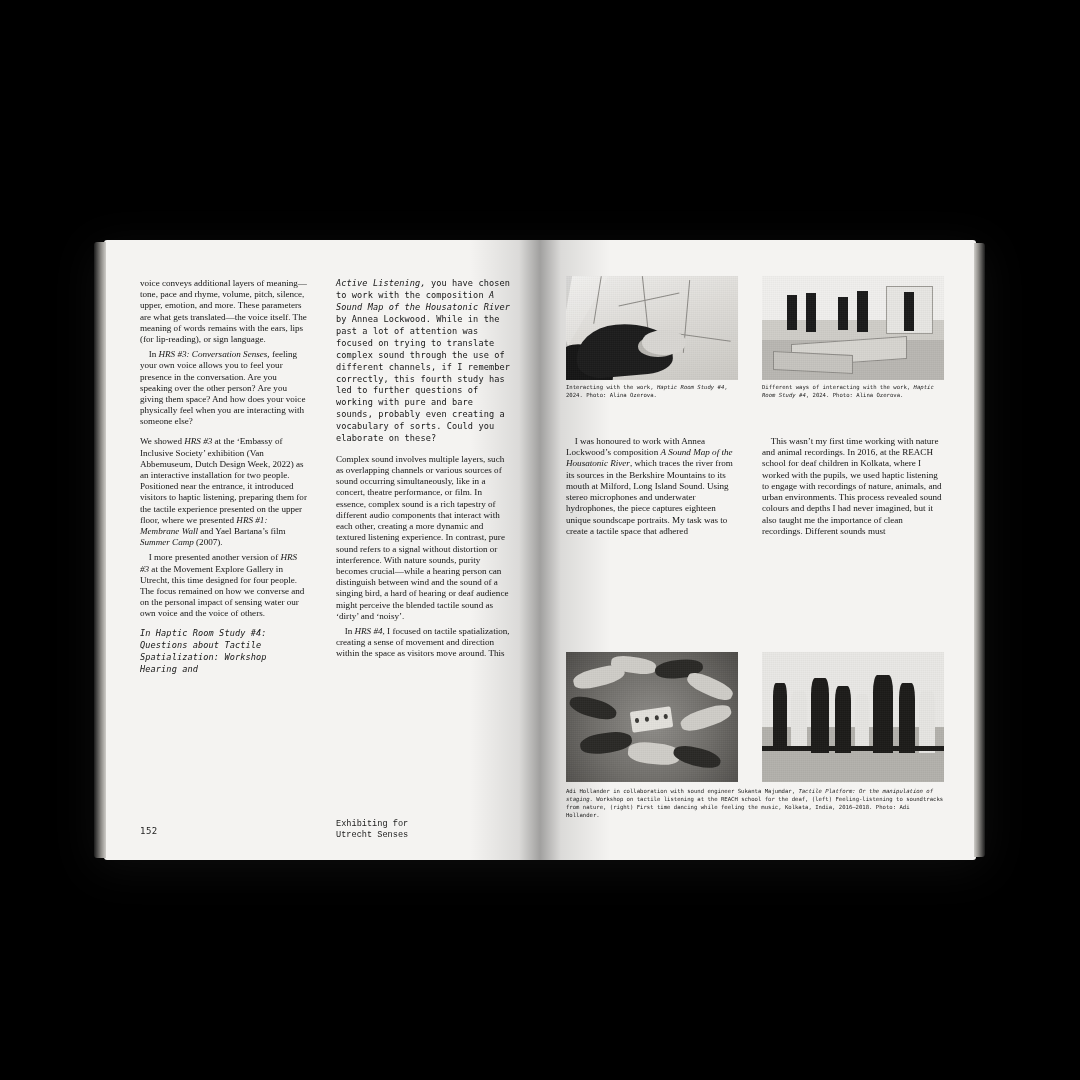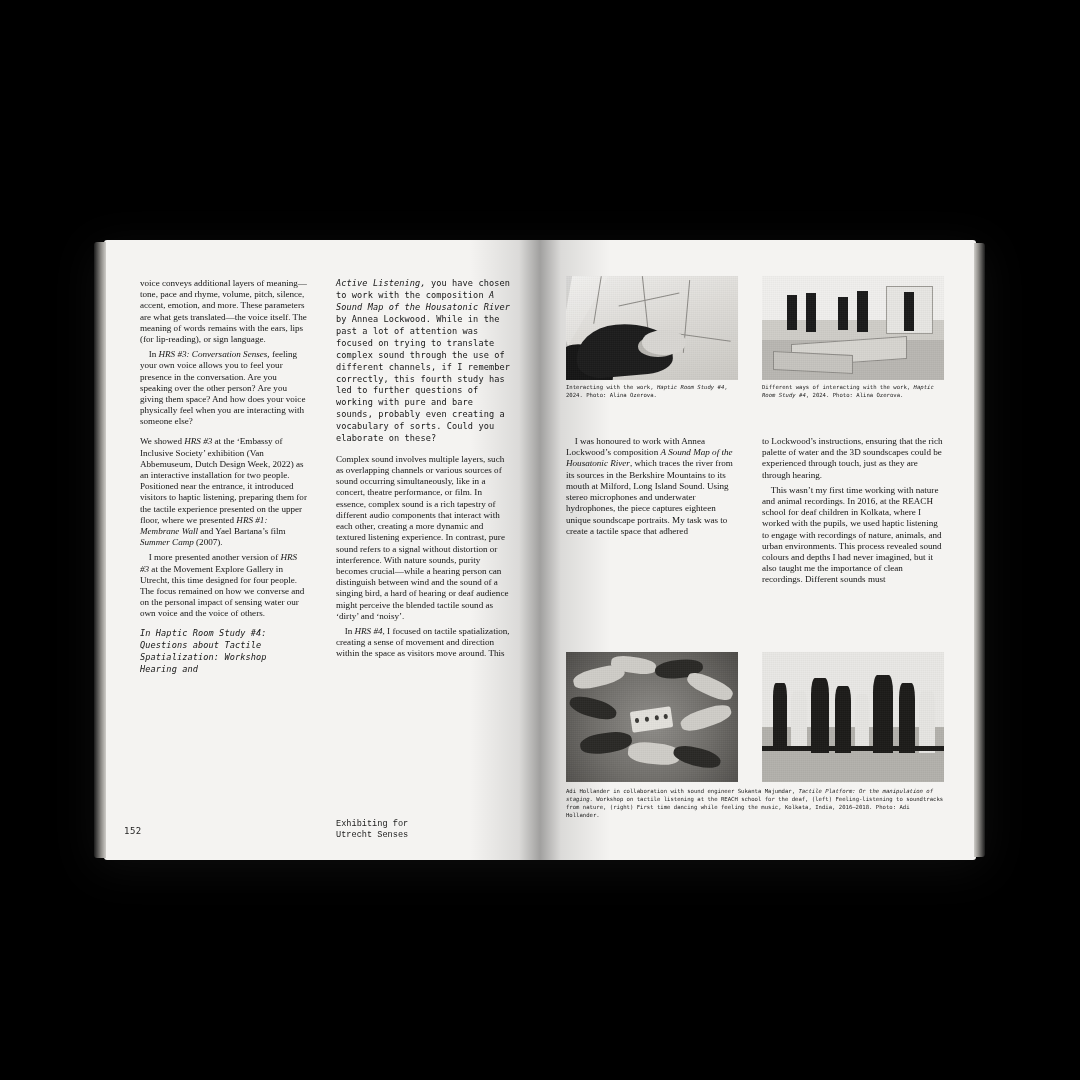--- a/index.html
+++ b/index.html
@@ -79,21 +79,21 @@
   
   #col-l1 { left: 36px;  top: 38px;  width: 168px; }
   #col-l2 { left: 232px; top: 38px;  width: 176px; }
 
   
   #col-r1 { left: 26px;  top: 196px; width: 172px; }
   #col-r2 { left: 222px; top: 196px; width: 182px; }
 
   
   .folio {
-    position: absolute; left: 20px; bottom: 24px;
+    position: absolute; left: 36px; bottom: 24px;
     font-family: "DejaVu Sans Mono", monospace;
     font-size: 9px; color: #222; letter-spacing: 0.5px;
   }
   .running {
     position: absolute; left: 232px; bottom: 18px;
     font-family: Liberation Mono, monospace;
     font-size: 8.6px; line-height: 1.35; color: #1b1b1b;
   }
 
   
@@ -207,21 +207,21 @@
 <body>
 
 <div id="stage">
 
   <div class="book">
 
     <div class="page left">
       <div class="cols">
 
         <div class="col" id="col-l1">
-          <p><span>voice conveys additional layers of meaning—tone, pace and rhyme, volume, pitch, silence, accent, emotion, and more. These parameters are what gets translated—the voice itself. The meaning of words remains with the ears, lips (for lip-reading), or sign language.</span></p>
+          <p><span>voice conveys additional layers of meaning—tone, pace and rhyme, volume, pitch, silence, upper, emotion, and more. These parameters are what gets translated—the voice itself. The meaning of words remains with the ears, lips (for lip-reading), or sign language.</span></p>
           <p class="indent"><span>In </span><i>HRS #3: Conversation Senses,</i><span> feeling your own voice allows you to feel your presence in the conversation. Are you speaking over the other person? Are you giving them space? And how does your voice physically feel when you are interacting with someone else?</span></p>
           <p class="space-before"><span>We showed </span><i>HRS #3</i><span> at the ‘Embassy of Inclusive Society’ exhibition (Van Abbemuseum, Dutch Design Week, 2022) as an interactive installation for two people. Positioned near the entrance, it introduced visitors to haptic listening, preparing them for the tactile experience presented on the upper floor, where we presented </span><i>HRS #1: Membrane Wall</i><span> and Yael Bartana’s film </span><i>Summer Camp</i><span> (2007).</span></p>
           <p class="indent"><span>I more presented another version of </span><i>HRS #3</i><span> at the Movement Explore Gallery in Utrecht, this time designed for four people. The focus remained on how we converse and on the personal impact of sensing water our own voice and the voice of others.</span></p>
           <p class="mono space-before"><i>In Haptic Room Study #4: Questions about Tactile Spatialization: Workshop Hearing and</i></p>
         </div>
 
         <div class="col" id="col-l2">
           <p class="mono"><i>Active Listening,</i><span> you have chosen to work with the composition </span><i>A Sound Map of the Housatonic River</i><span> by Annea Lockwood. While in the past a lot of attention was focused on trying to translate complex sound through the use of different channels, if I remember correctly, this fourth study has led to further questions of working with pure and bare sounds, probably even creating a vocabulary of sorts. Could you elaborate on these?</span></p>
           <p class="space-before"><span>Complex sound involves multiple layers, such as overlapping channels or various sources of sound occurring simultaneously, like in a concert, theatre performance, or film. In essence, complex sound is a rich tapestry of different audio components that interact with each other, creating a more dynamic and textured listening experience. In contrast, pure sound refers to a signal without distortion or interference. With nature sounds, purity becomes crucial—while a hearing person can distinguish between wind and the sound of a singing bird, a hard of hearing or deaf audience might perceive the blended tactile sound as ‘dirty’ and ‘noisy’.</span></p>
           <p class="indent"><span>In </span><i>HRS #4</i><span>, I focused on tactile spatialization, creating a sense of movement and direction within the space as visitors move around. This</span></p>
@@ -274,21 +274,20 @@
         </div>
         <div class="cap" id="cap-tr">
           <span>Different ways of interacting with the work, </span><i>Haptic Room Study #4</i><span>, 2024. Photo: Alina Ozerova.</span>
         </div>
 
         <div class="col" id="col-r1">
           <p class="indent"><span>I was honoured to work with Annea Lockwood’s composition </span><i>A Sound Map of the Housatonic River</i><span>, which traces the river from its sources in the Berkshire Mountains to its mouth at Milford, Long Island Sound. Using stereo microphones and underwater hydrophones, the piece captures eighteen unique soundscape portraits. My task was to create a tactile space that adhered</span></p>
         </div>
 
         <div class="col" id="col-r2">
-          <p><span>to Lockwood’s instructions, ensuring that the rich palette of water and the 3D soundscapes could be experienced through touch, just as they are through hearing.</span></p>
           <p class="indent"><span>This wasn’t my first time working with nature and animal recordings. In 2016, at the REACH school for deaf children in Kolkata, where I worked with the pupils, we used haptic listening to engage with recordings of nature, animals, and urban environments. This process revealed sound colours and depths I had never imagined, but it also taught me the importance of clean recordings. Different sounds must</span></p>
         </div>
 
         <div class="fig" id="fig-bl">
           <div class="frame">
             <div class="ph3">
               <div class="person" style="left:4%;top:12%;width:30%;height:14%;transform:rotate(-14deg)"></div>
               <div class="person" style="left:26%;top:4%;width:26%;height:12%;transform:rotate(8deg)"></div>
               <div class="dark" style="left:52%;top:6%;width:28%;height:14%;transform:rotate(-6deg)"></div>
               <div class="person" style="left:70%;top:20%;width:28%;height:13%;transform:rotate(24deg)"></div>

